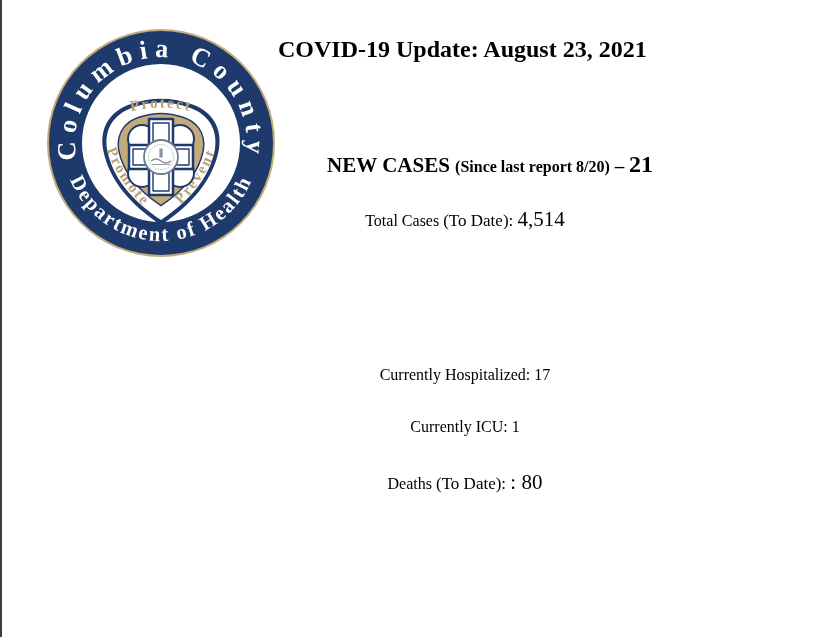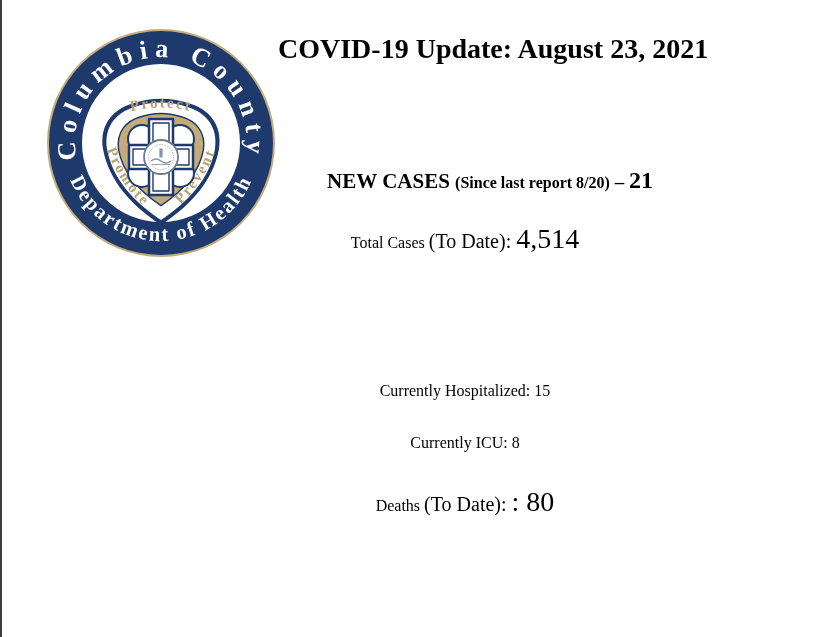--- a/index.html
+++ b/index.html
@@ -14,28 +14,28 @@
   .left-border{position:absolute;left:0;top:0;width:2px;height:637px;background:#3d3d3d;}
   .logo{position:absolute;left:45px;top:27px;width:232px;height:232px;}
   .logo svg{display:block;width:100%;height:100%;}
   .ring-text{font-family:"Liberation Serif","DejaVu Serif",serif;font-weight:bold;fill:#ffffff;}
   .ring-top{font-size:26px;letter-spacing:7px;}
   .ring-bottom{font-size:20.5px;letter-spacing:2px;}
   .gold-word{font-family:"Liberation Serif","DejaVu Serif",serif;font-weight:bold;
     fill:var(--gold);font-size:15px;letter-spacing:2px;}
   .f-navy{fill:var(--navy);} .f-tan{fill:var(--tan);} .f-white{fill:#ffffff;}
 
-  .title{position:absolute;left:278px;top:34px;font-weight:bold;font-size:28px;line-height:30px;}
+  .title{position:absolute;left:278px;top:34px;font-weight:bold;font-size:24px;line-height:30px;}
 
-  .stats{position:absolute;left:104px;top:0;width:722px;height:496px;margin-top:16px;}
+  .stats{position:absolute;left:104px;top:0;width:722px;height:496px;}
   .stat-row{position:absolute;left:0;width:100%;text-align:center;line-height:1.15;}
   .seg{white-space:pre;vertical-align:baseline;}
   .seg-label{font-size:16px;}
-  .seg-small{font-size:20px;}
-  .seg-big{font-size:28px;}
+  .seg-small{font-size:17px;}
+  .seg-big{font-size:21px;}
   .row-new{top:151px;font-weight:bold;padding-left:50px;}
   .row-new .seg-label{font-size:21px;}
   .row-new .seg-small{font-size:16px;}
   .row-new .seg-dash{font-size:19px;}
   .row-new .seg-big{font-size:24px;}
   .row-0{top:207px;} .row-1{top:261px;} .row-2{top:314px;}
   .row-3{top:366px;} .row-4{top:418px;} .row-5{top:470px;}
 </style>
 </head>
 <body>
@@ -100,16 +100,16 @@
   </svg>
 </div>
 
 <div class="title">
   <div>COVID-19 Update: August 23, 2021</div>
 </div>
 
 <div class="stats">
     <div class="stat-row row-new"><span class="seg seg-label">NEW CASES </span><span class="seg seg-small">(Since last report 8/20)</span><span class="seg seg-dash"> – </span><span class="seg seg-big">21</span></div>
     <div class="stat-row row-0"><span class="seg seg-label">Total Cases </span><span class="seg seg-small">(To Date): </span><span class="seg seg-big">4,514</span></div>
-    <div class="stat-row row-3"><span class="seg seg-label">Currently Hospitalized: 15</span></div>
-    <div class="stat-row row-4"><span class="seg seg-label">Currently ICU: 8</span></div>
+    <div class="stat-row row-3"><span class="seg seg-label">Currently Hospitalized: 17</span></div>
+    <div class="stat-row row-4"><span class="seg seg-label">Currently ICU: 1</span></div>
     <div class="stat-row row-5"><span class="seg seg-label">Deaths </span><span class="seg seg-small">(To Date): </span><span class="seg seg-big">: 80</span></div>
   </div>
 
 </body></html>

